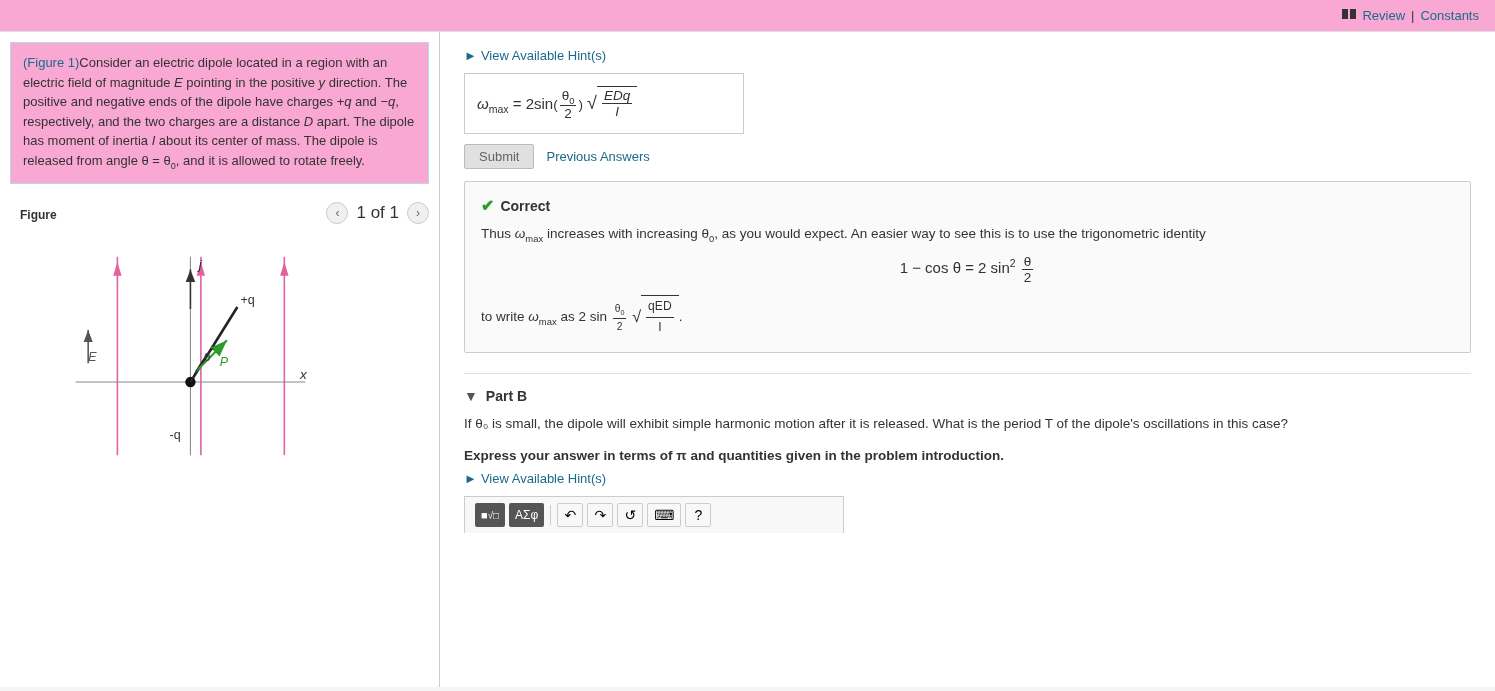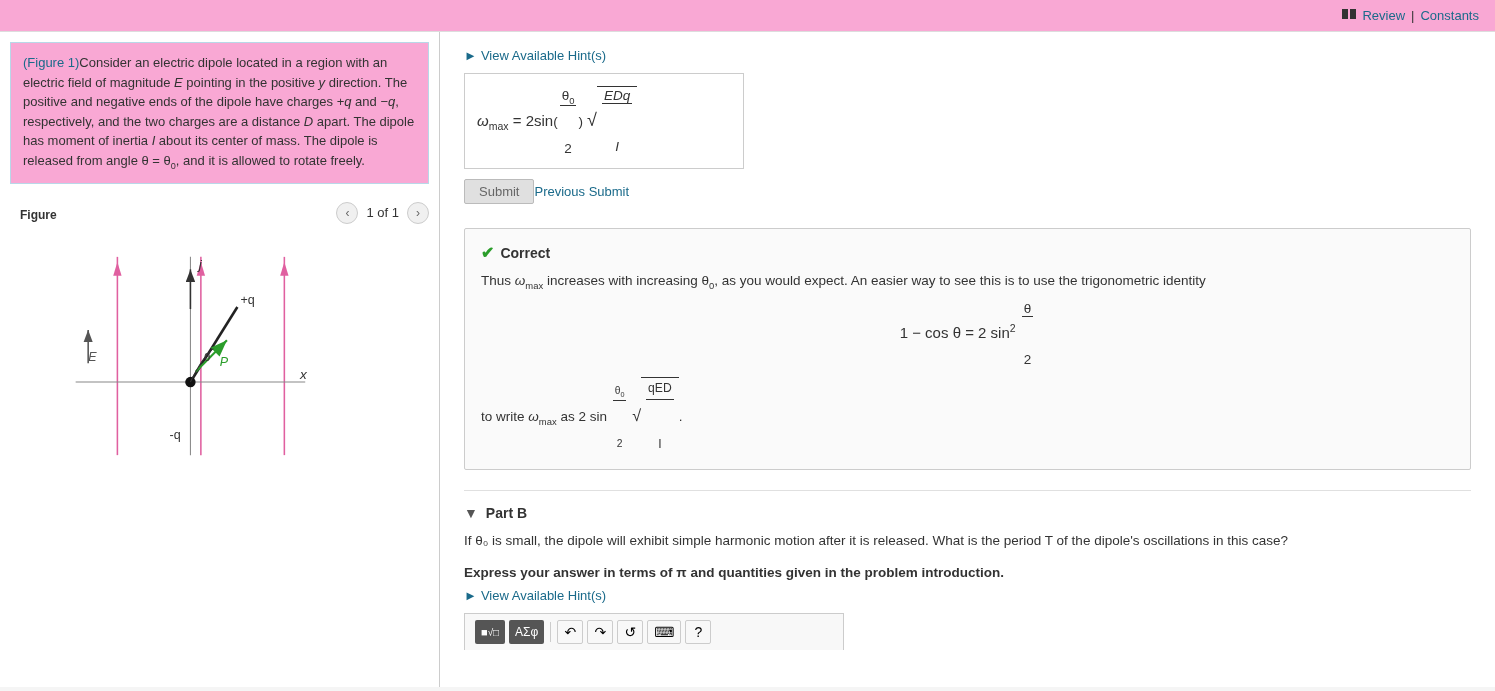--- a/index.html
+++ b/index.html
@@ -47,21 +47,21 @@
     .nav-btn {
       width: 22px; height: 22px;
       border: 1px solid #ccc;
       background: #f0f0f0;
       border-radius: 50%;
       cursor: pointer;
       display: flex; align-items: center; justify-content: center;
       font-size: 12px;
       color: #666;
     }
-    .figure-count { font-size: 13px; }
+    .figure-count { font-size: 17px; }
 
     .figure-area {
       flex: 1;
       position: relative;
       padding: 10px;
     }
 
     
     .diagram-svg {
       width: 300px;
@@ -97,21 +97,22 @@
       margin-bottom: 10px;
       background: #fff;
       display: inline-block;
       min-width: 280px;
       font-size: 15px;
     }
 
     .submit-row {
       display: flex;
       align-items: center;
-      margin-bottom: 24px;
+      gap: 12px;
+      margin-bottom: 12px;
     }
     .submit-btn {
       background: #e0e0e0;
       border: 1px solid #bbb;
       padding: 4px 14px;
       font-size: 13px;
       color: #666;
       cursor: pointer;
       border-radius: 2px;
     }
@@ -242,21 +243,21 @@
 
     .math-input-wrapper {
       border: 1px solid #ccc;
       border-top: none;
       margin-bottom: 10px;
     }
 
     
     sup { font-size: 0.7em; vertical-align: super; }
     sub { font-size: 0.7em; vertical-align: sub; }
-    .frac { display: inline-flex; flex-direction: column; align-items: center; vertical-align: middle; margin: 0 2px; gap: 35px; }
+    .frac { display: inline-flex; flex-direction: column; align-items: center; vertical-align: middle; margin: 0 2px; }
     .frac .num { border-bottom: 1px solid #333; padding: 0 2px; font-size: 0.9em; }
     .frac .den { padding: 0 2px; font-size: 0.9em; }
     .sqrt-wrapper { display: inline-flex; align-items: center; }
     .sqrt-sign { font-size: 1.2em; }
     .sqrt-content { border-top: 1px solid #333; padding: 1px 3px; }
 
     .divider { border: none; border-top: 1px solid #e0e0e0; margin: 14px 0; }
   </style>
 </head>
 <body>
@@ -362,21 +363,21 @@
           <span class="sqrt-sign">√</span>
           <span class="sqrt-content"><span class="frac">
               <span class="num"><em>EDq</em></span>
               <span class="den"><em>I</em></span>
             </span></span>
         </span>
     </div>
 
     <div class="submit-row">
       <button class="submit-btn">Submit</button>
-      <a href="#" class="prev-answers-link">Previous Submit</a>
+      <a href="#" class="prev-answers-link">Previous Answers</a>
     </div>
 
     
     <div class="correct-box">
       <div class="correct-header">
         <span class="check-icon">✔</span>
         <span>Correct</span>
       </div>
       <p class="correct-text">
         Thus <em>ω</em><sub>max</sub> increases with increasing θ<sub>0</sub>, as you would expect. An easier way to see this is to use the trigonometric identity

